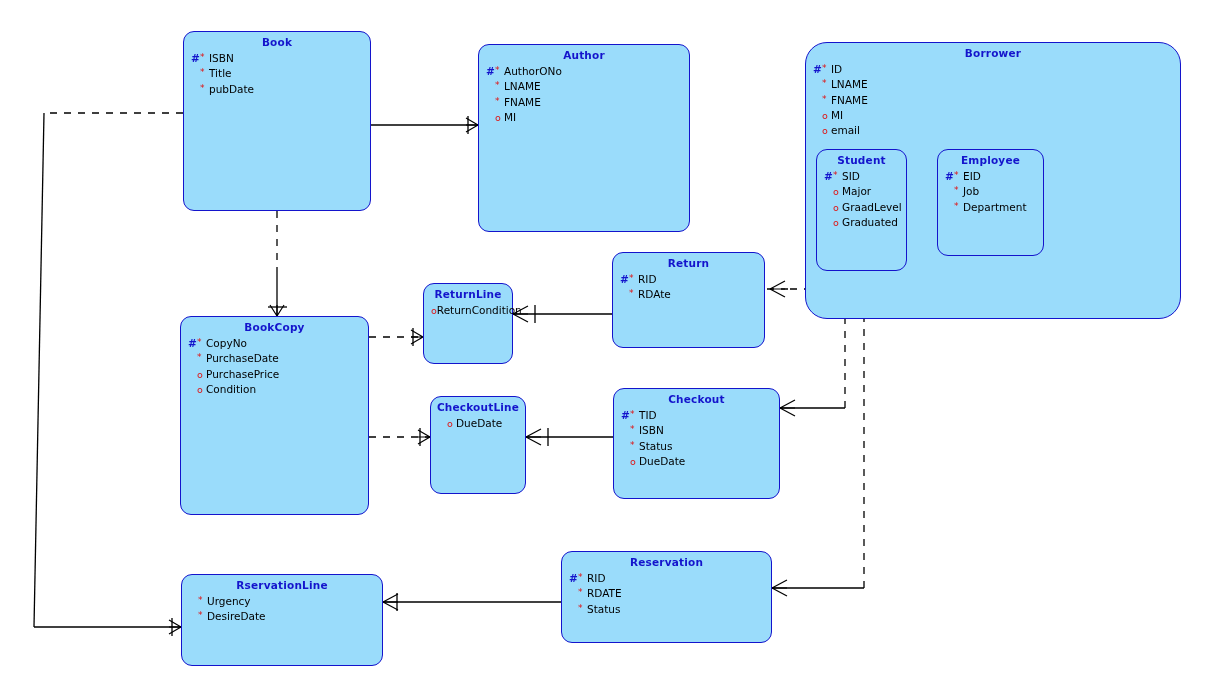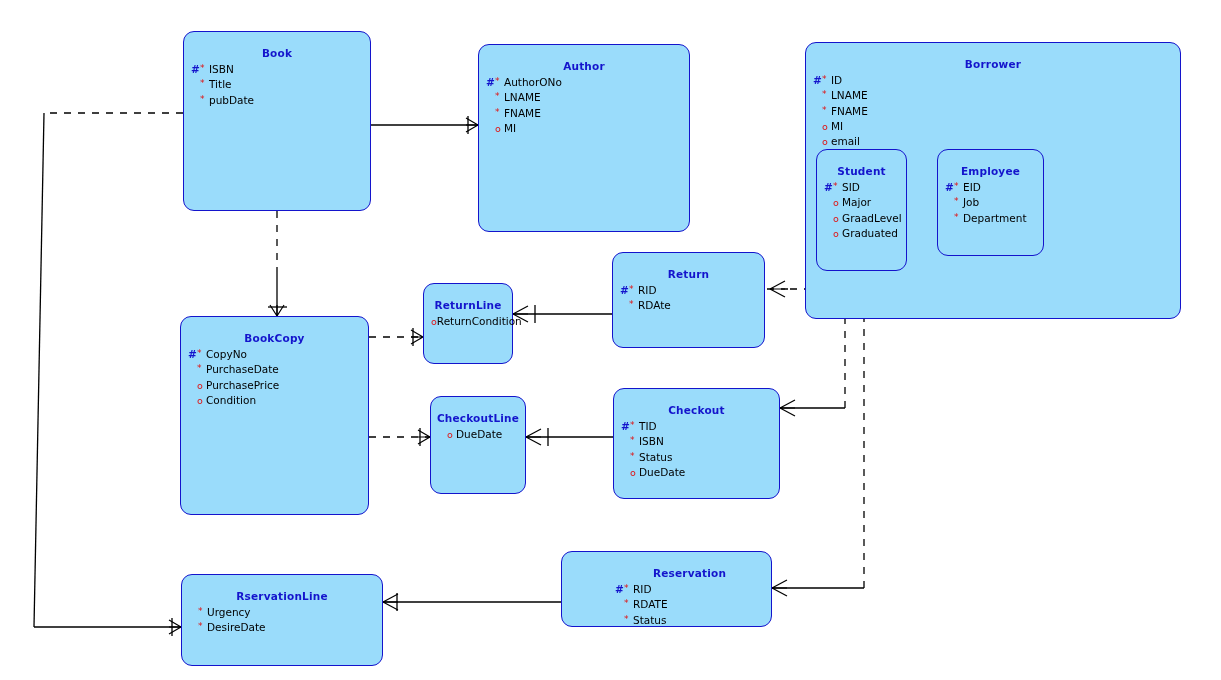--- a/index.html
+++ b/index.html
@@ -20,21 +20,21 @@
     box-sizing:border-box;
     z-index:5;
   }
   .entity.sub{ z-index:7; }
   .ent-title{
     text-align:center;
     color:#1414CC;
     font-size:10.5px;
     font-weight:bold;
     letter-spacing:.2px;
-    margin-top:15px;
+    margin-top:4px;
     line-height:13px;
     white-space:nowrap;
   }
   .attrs{
     margin-top:2px;
     padding-left:7px;
   }
   .attr{
     font-size:10.5px;
     color:#000000;
@@ -194,21 +194,21 @@
           <span class="mk-req">*</span>
           <span class="attr-name">FNAME</span>
         </div>
         <div class="attr">
           <span class="mk-pad"></span>
           <span class="mk-opt">o</span>
           <span class="attr-name">MI</span>
         </div>
       </div>
     </div>
-    <div class="entity" style="left: 805px; top: 42px; width: 376px; height: 277px;">
+    <div class="entity" style="left: 805px; top: 42px; width: 376px; height: 277px; border-radius: 22px;">
       <div class="ent-title">Borrower</div>
       <div class="attrs">
         <div class="attr">
           <span class="mk-pk">#</span>
           <span class="mk-req">*</span>
           <span class="attr-name">ID</span>
         </div>
         <div class="attr">
           <span class="mk-pad"></span>
           <span class="mk-req">*</span>
@@ -369,21 +369,21 @@
           <span class="mk-req">*</span>
           <span class="attr-name">Urgency</span>
         </div>
         <div class="attr">
           <span class="mk-pad"></span>
           <span class="mk-req">*</span>
           <span class="attr-name">DesireDate</span>
         </div>
       </div>
     </div>
-    <div class="entity" style="left: 561px; top: 551px; width: 211px; height: 76px; padding-left: 46px;">
+    <div class="entity" style="left: 561px; top: 551px; width: 211px; height: 92px;">
       <div class="ent-title">Reservation</div>
       <div class="attrs">
         <div class="attr">
           <span class="mk-pk">#</span>
           <span class="mk-req">*</span>
           <span class="attr-name">RID</span>
         </div>
         <div class="attr">
           <span class="mk-pad"></span>
           <span class="mk-req">*</span>

